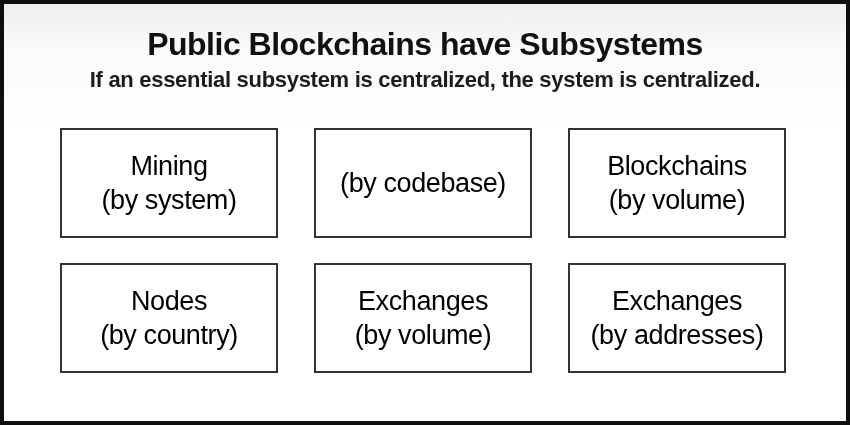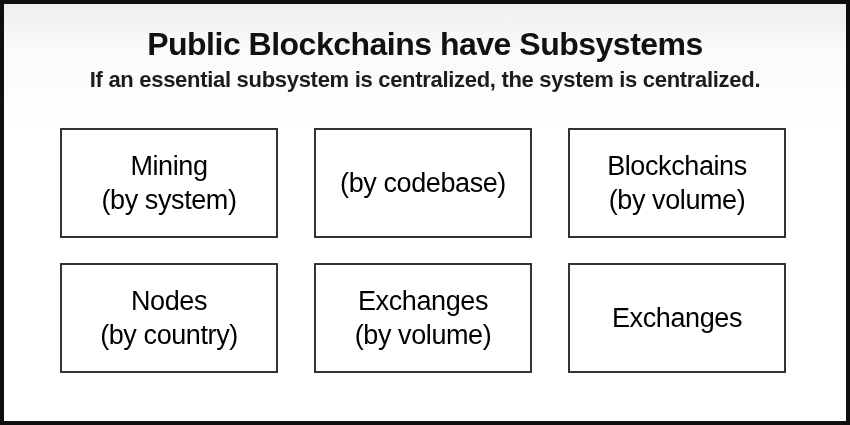--- a/index.html
+++ b/index.html
@@ -95,16 +95,17 @@
       <div class="box-qualifier">(by country)</div>
     </div>
 
     <div class="box">
       <div class="box-name">Exchanges</div>
       <div class="box-qualifier">(by volume)</div>
     </div>
 
     <div class="box">
       <div class="box-name">Exchanges</div>
+      <div class="box-qualifier">(by addresses)</div>
     </div>
 
   </div>
 </div>
 
 </body></html>

